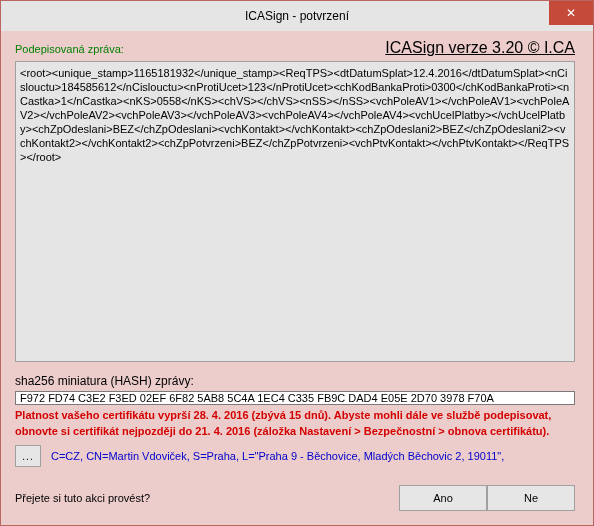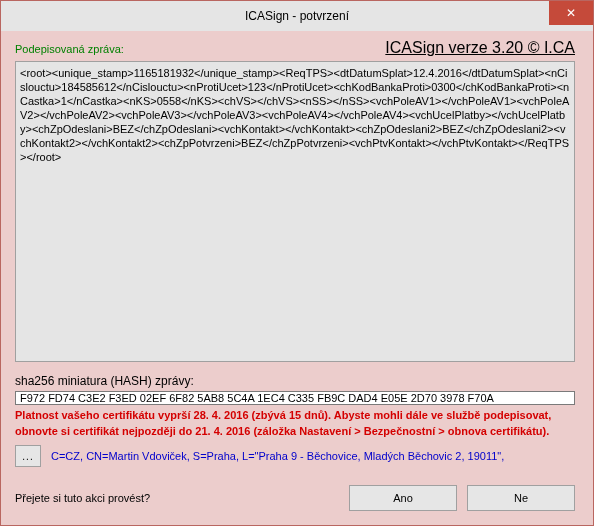--- a/index.html
+++ b/index.html
@@ -12,23 +12,23 @@
   .toprow { display: flex; justify-content: space-between; align-items: baseline; margin-bottom: 4px; }
   .green { color: #008000; font-size: 11px; }
   .topright { font-size: 16px; text-decoration: underline;}
   .textarea { flex: 1; border: 1px solid #a0a0a0; background: #e5e5e5; font-family: Tahoma, Arial, sans-serif; font-size: 11px; line-height: 14px; padding: 4px; overflow: auto; word-break: break-all; min-height: 238px; }
   .label { margin-top: 12px; margin-bottom: 3px; font-size: 12px; }
   .hashfield { width: 100%; border: 1.2px solid #7a7a7a; background: #fff; font-family: Tahoma, Arial, sans-serif; font-size: 11px; padding: 3px 4px; height: 14px; }
   .red { color: #d40000; font-weight: bold; font-size: 11px; line-height: 16px; margin-top: 2px; margin-bottom: 6px; }
   .certrow { display: flex; gap: 10px; align-items: center; margin-bottom: 10px; }
   .certbtn { width: 26px; height: 22px; border: 1px solid #a0a0a0; background: #e6e6e6; font-size: 10px; display: flex; align-items: center; justify-content: center; cursor: pointer; letter-spacing: 1px; }
   .certtext { color: #0000cc; font-size: 11px; }
-  .buttonrow { display: flex; align-items: center; gap: 10px; margin-top: 8px; }
+  .buttonrow { display: flex; align-items: center; margin-top: 8px; }
   .question { flex: 1; font-size: 11px; }
-  .btn { width: 108px; height: 26px; border: 1px solid #a0a0a0; background: #e6e6e6; font-size: 11px; display: flex; align-items: center; justify-content: center; cursor: pointer; }
+  .btn { width: 88px; height: 26px; border: 1px solid #a0a0a0; background: #e6e6e6; font-size: 11px; display: flex; align-items: center; justify-content: center; cursor: pointer; }
 </style>
 </head>
 <body>
 
 <div class="outer">
   <div class="titlebar">
     <span class="titlebar-text">ICASign - potvrzení</span>
     <div class="closebtn">
       <span>✕</span>
     </div>

